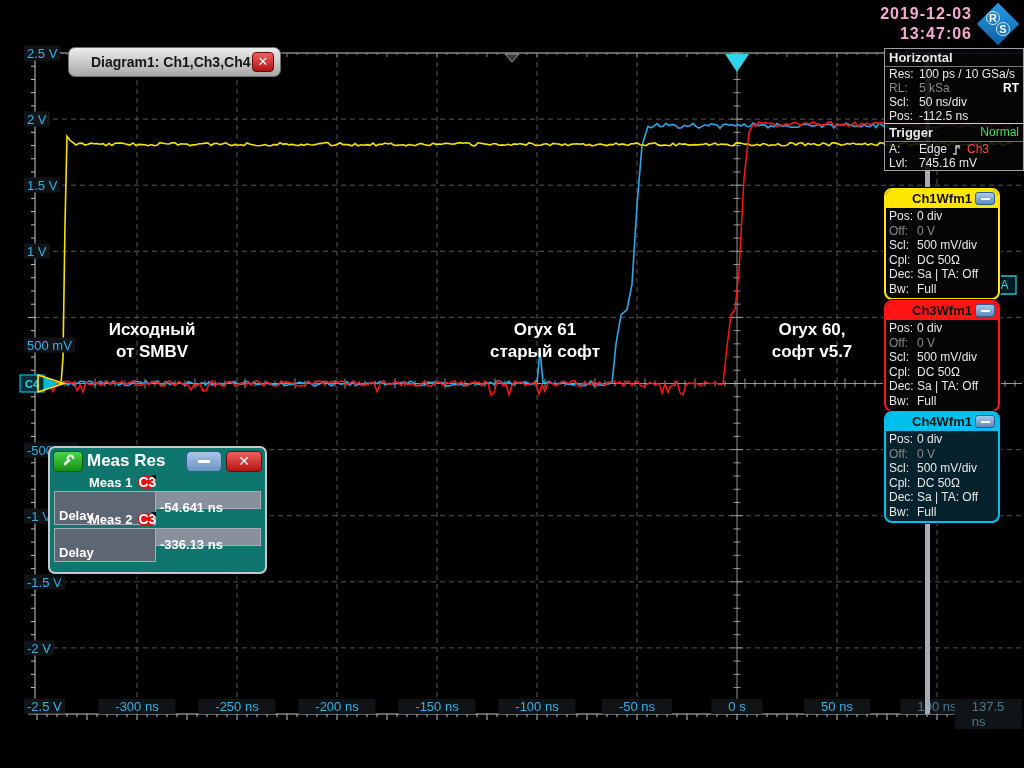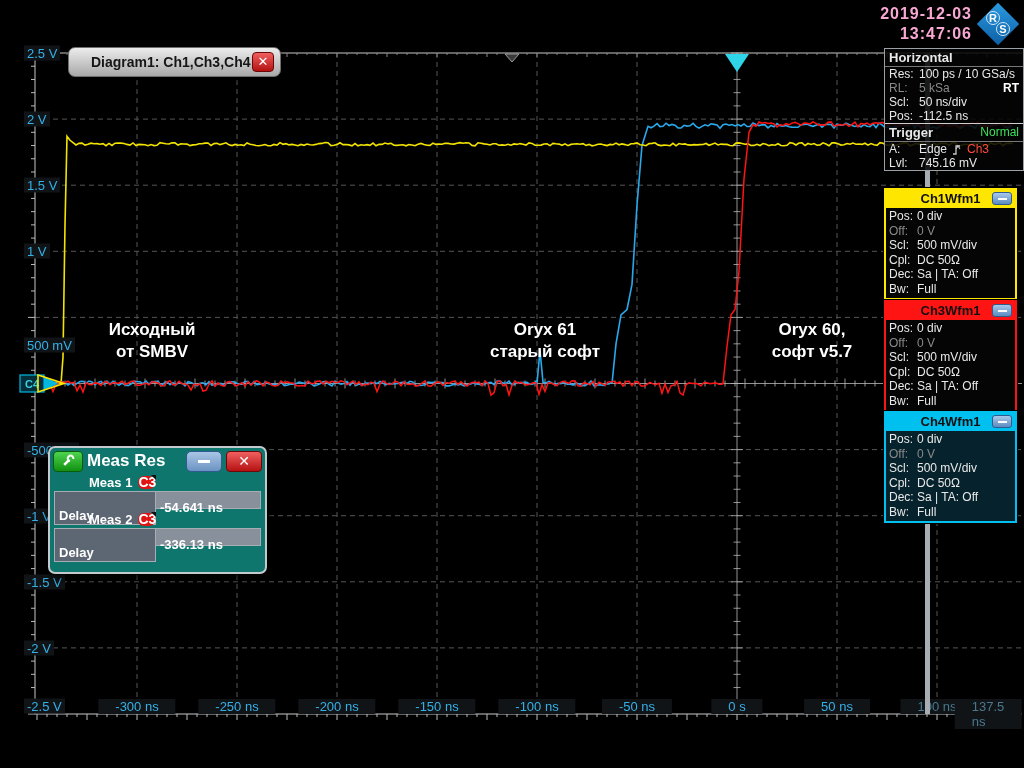--- a/index.html
+++ b/index.html
@@ -45,22 +45,22 @@
     display:flex; justify-content:space-between; }
   .ip-row { padding:0 4px; line-height:14px; white-space:nowrap; display:flex; }
   .ip-row .lab { width:30px; flex:none; }
   .dim { color:#8a8a8a; }
   .rt { margin-left:auto; font-weight:bold; color:#fff; }
   .normal { color:#3ce15a; font-weight:normal; font-size:12px; }
   .ch3red { color:#ff4a3a; }
   .sep { border-top:1px solid #cfcfcf; }
 
   
-  .chbox { position:absolute; left:884px; width:133px; z-index:5; border:2px solid var(--c);
-    border-radius:0; background:var(--bg,#050505); overflow:hidden; box-shadow:0 0 0 1px #000; }
+  .chbox { position:absolute; left:884px; width:116px; z-index:5; border:2px solid var(--c);
+    border-radius:8px; background:var(--bg,#050505); overflow:hidden; box-shadow:0 0 0 1px #000; }
   .chbox-head { background:var(--c); color:#101010; font-weight:bold; font-size:13px; height:18px;
     line-height:17px; text-align:center; position:relative; }
   .minibtn { position:absolute; right:3px; top:2px; width:20px; height:13px; border-radius:3px;
     background:linear-gradient(#a9c8ea,#5d8cc0); border:1px solid #2e5c91; }
   .minibtn::after { content:""; position:absolute; left:5px; top:5px; width:9px; height:2px; background:#fff; }
   .chbox-body { padding:1px 3px 2px 3px; font-size:12px; color:#e9e9e9; line-height:14.5px; }
   .ch-row { display:flex; white-space:nowrap; }
   .ch-row .lab { width:28px; flex:none; }
 
   

